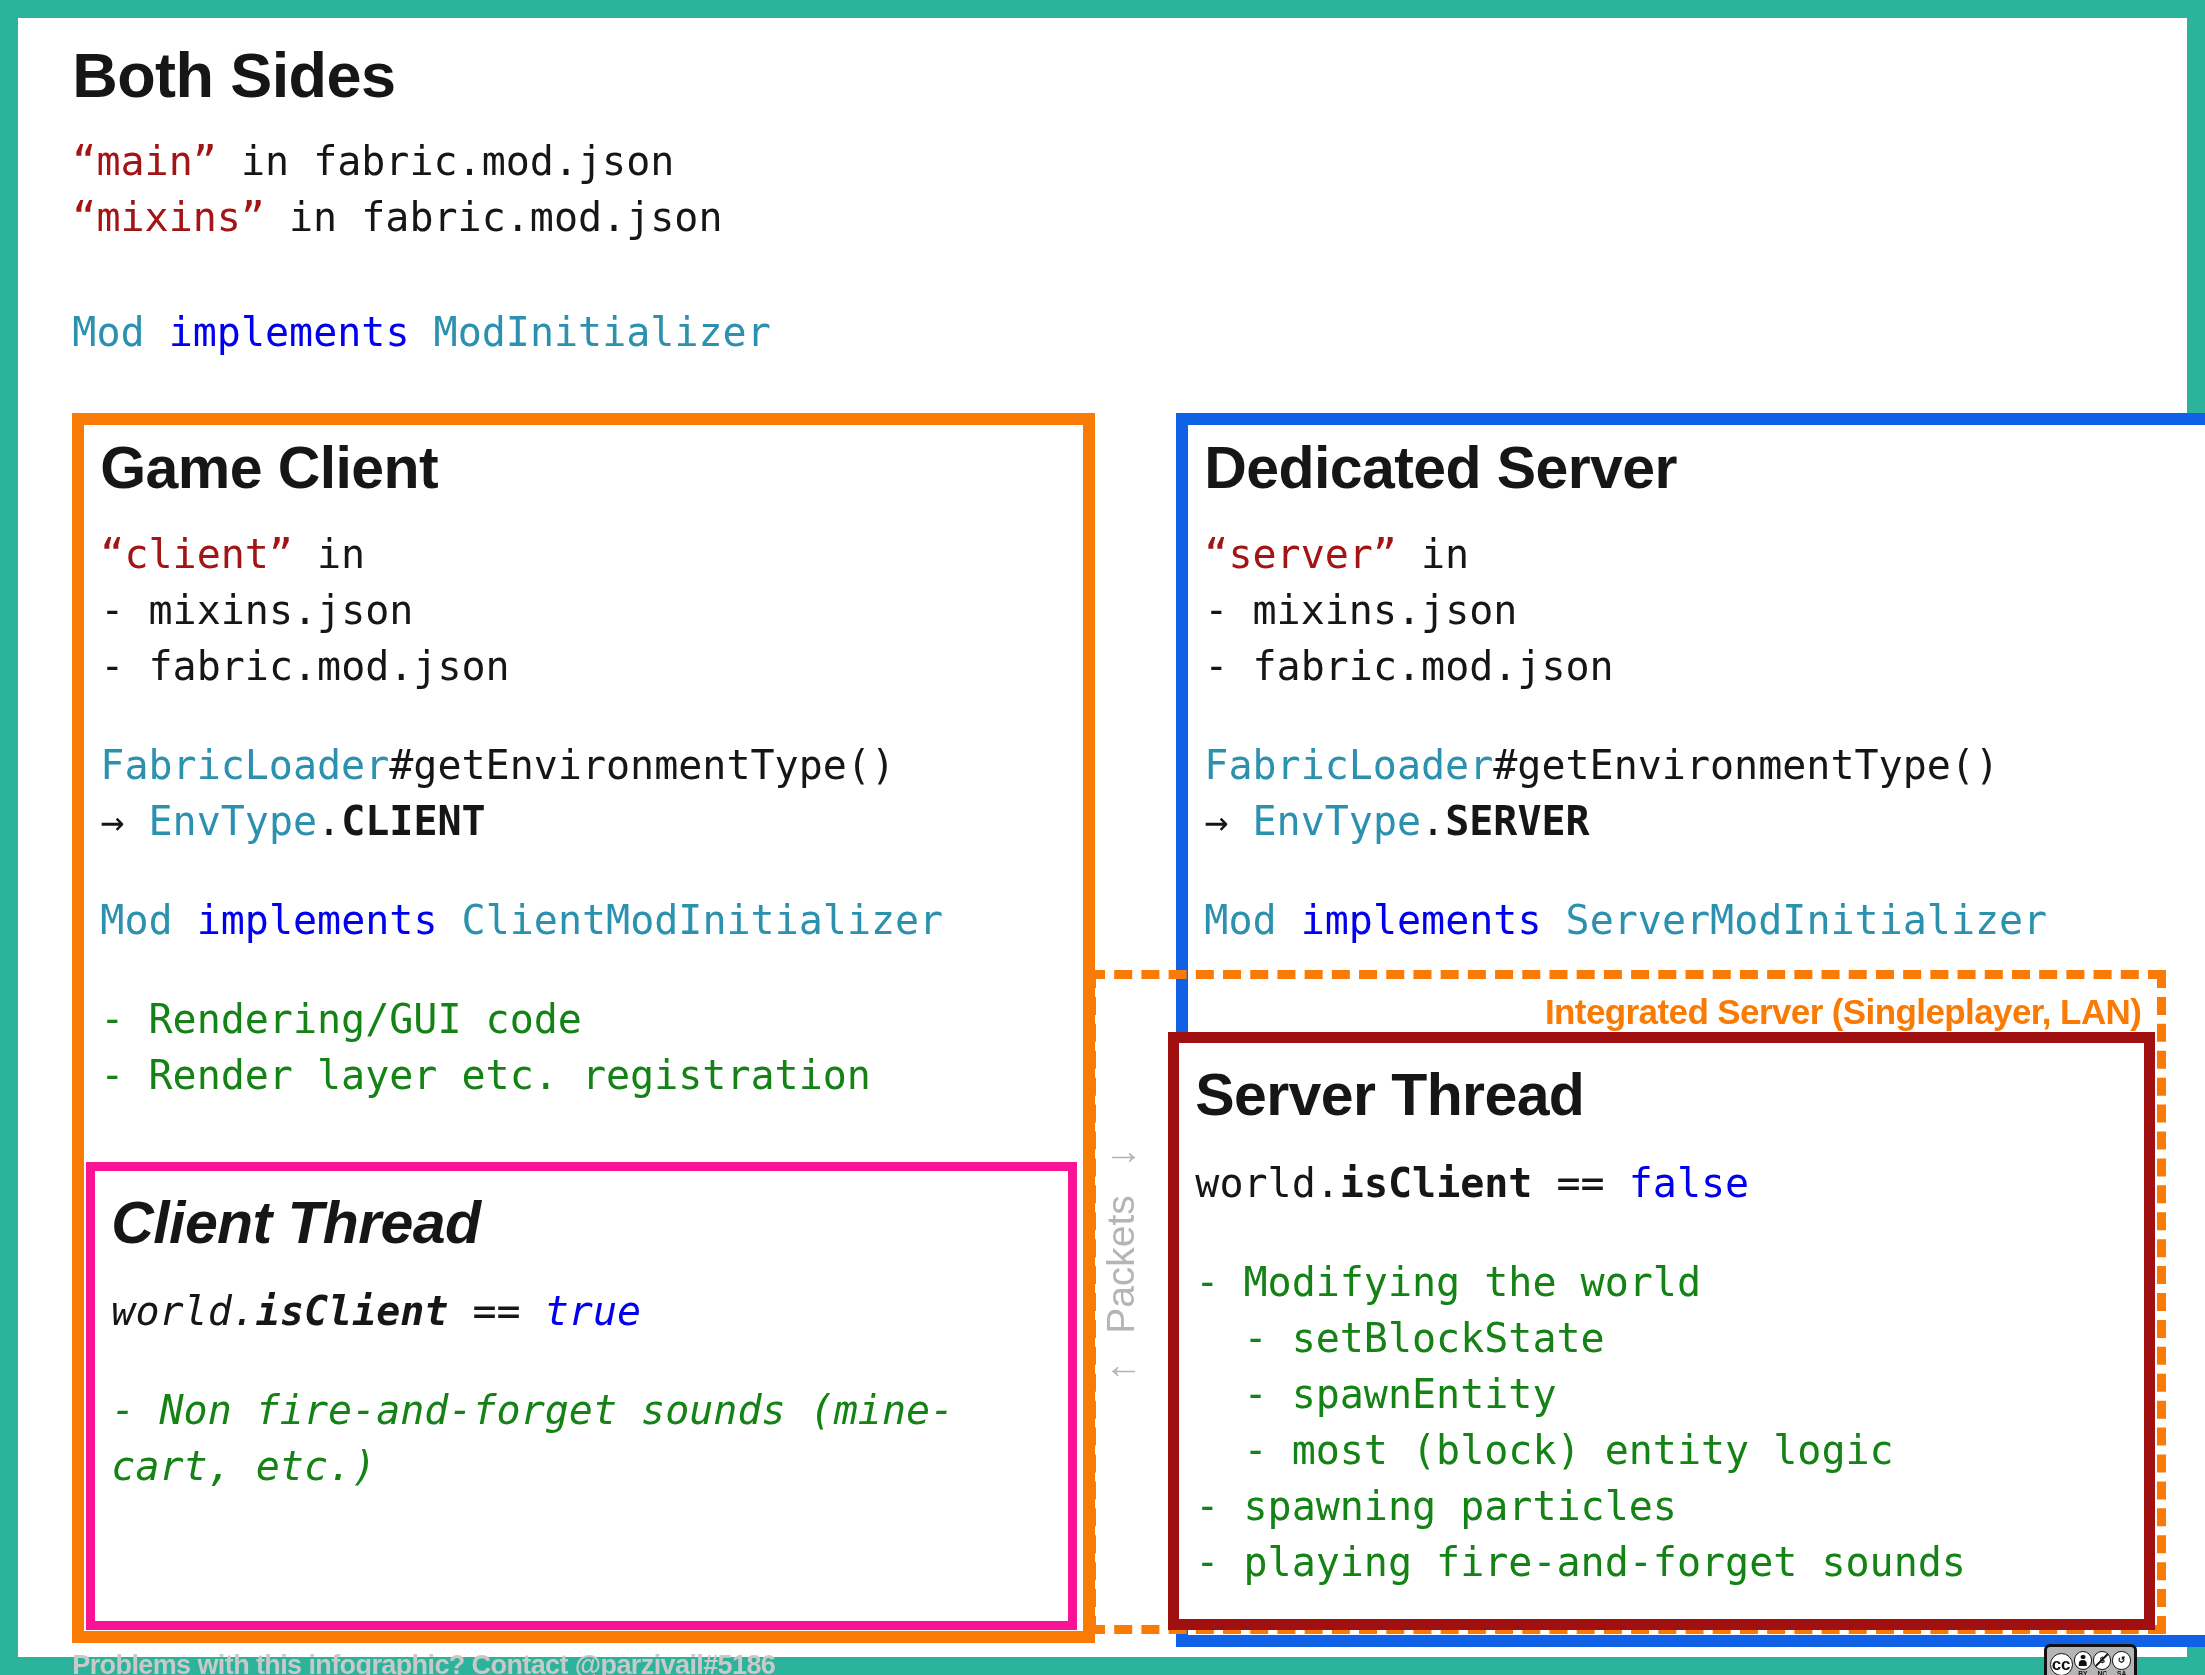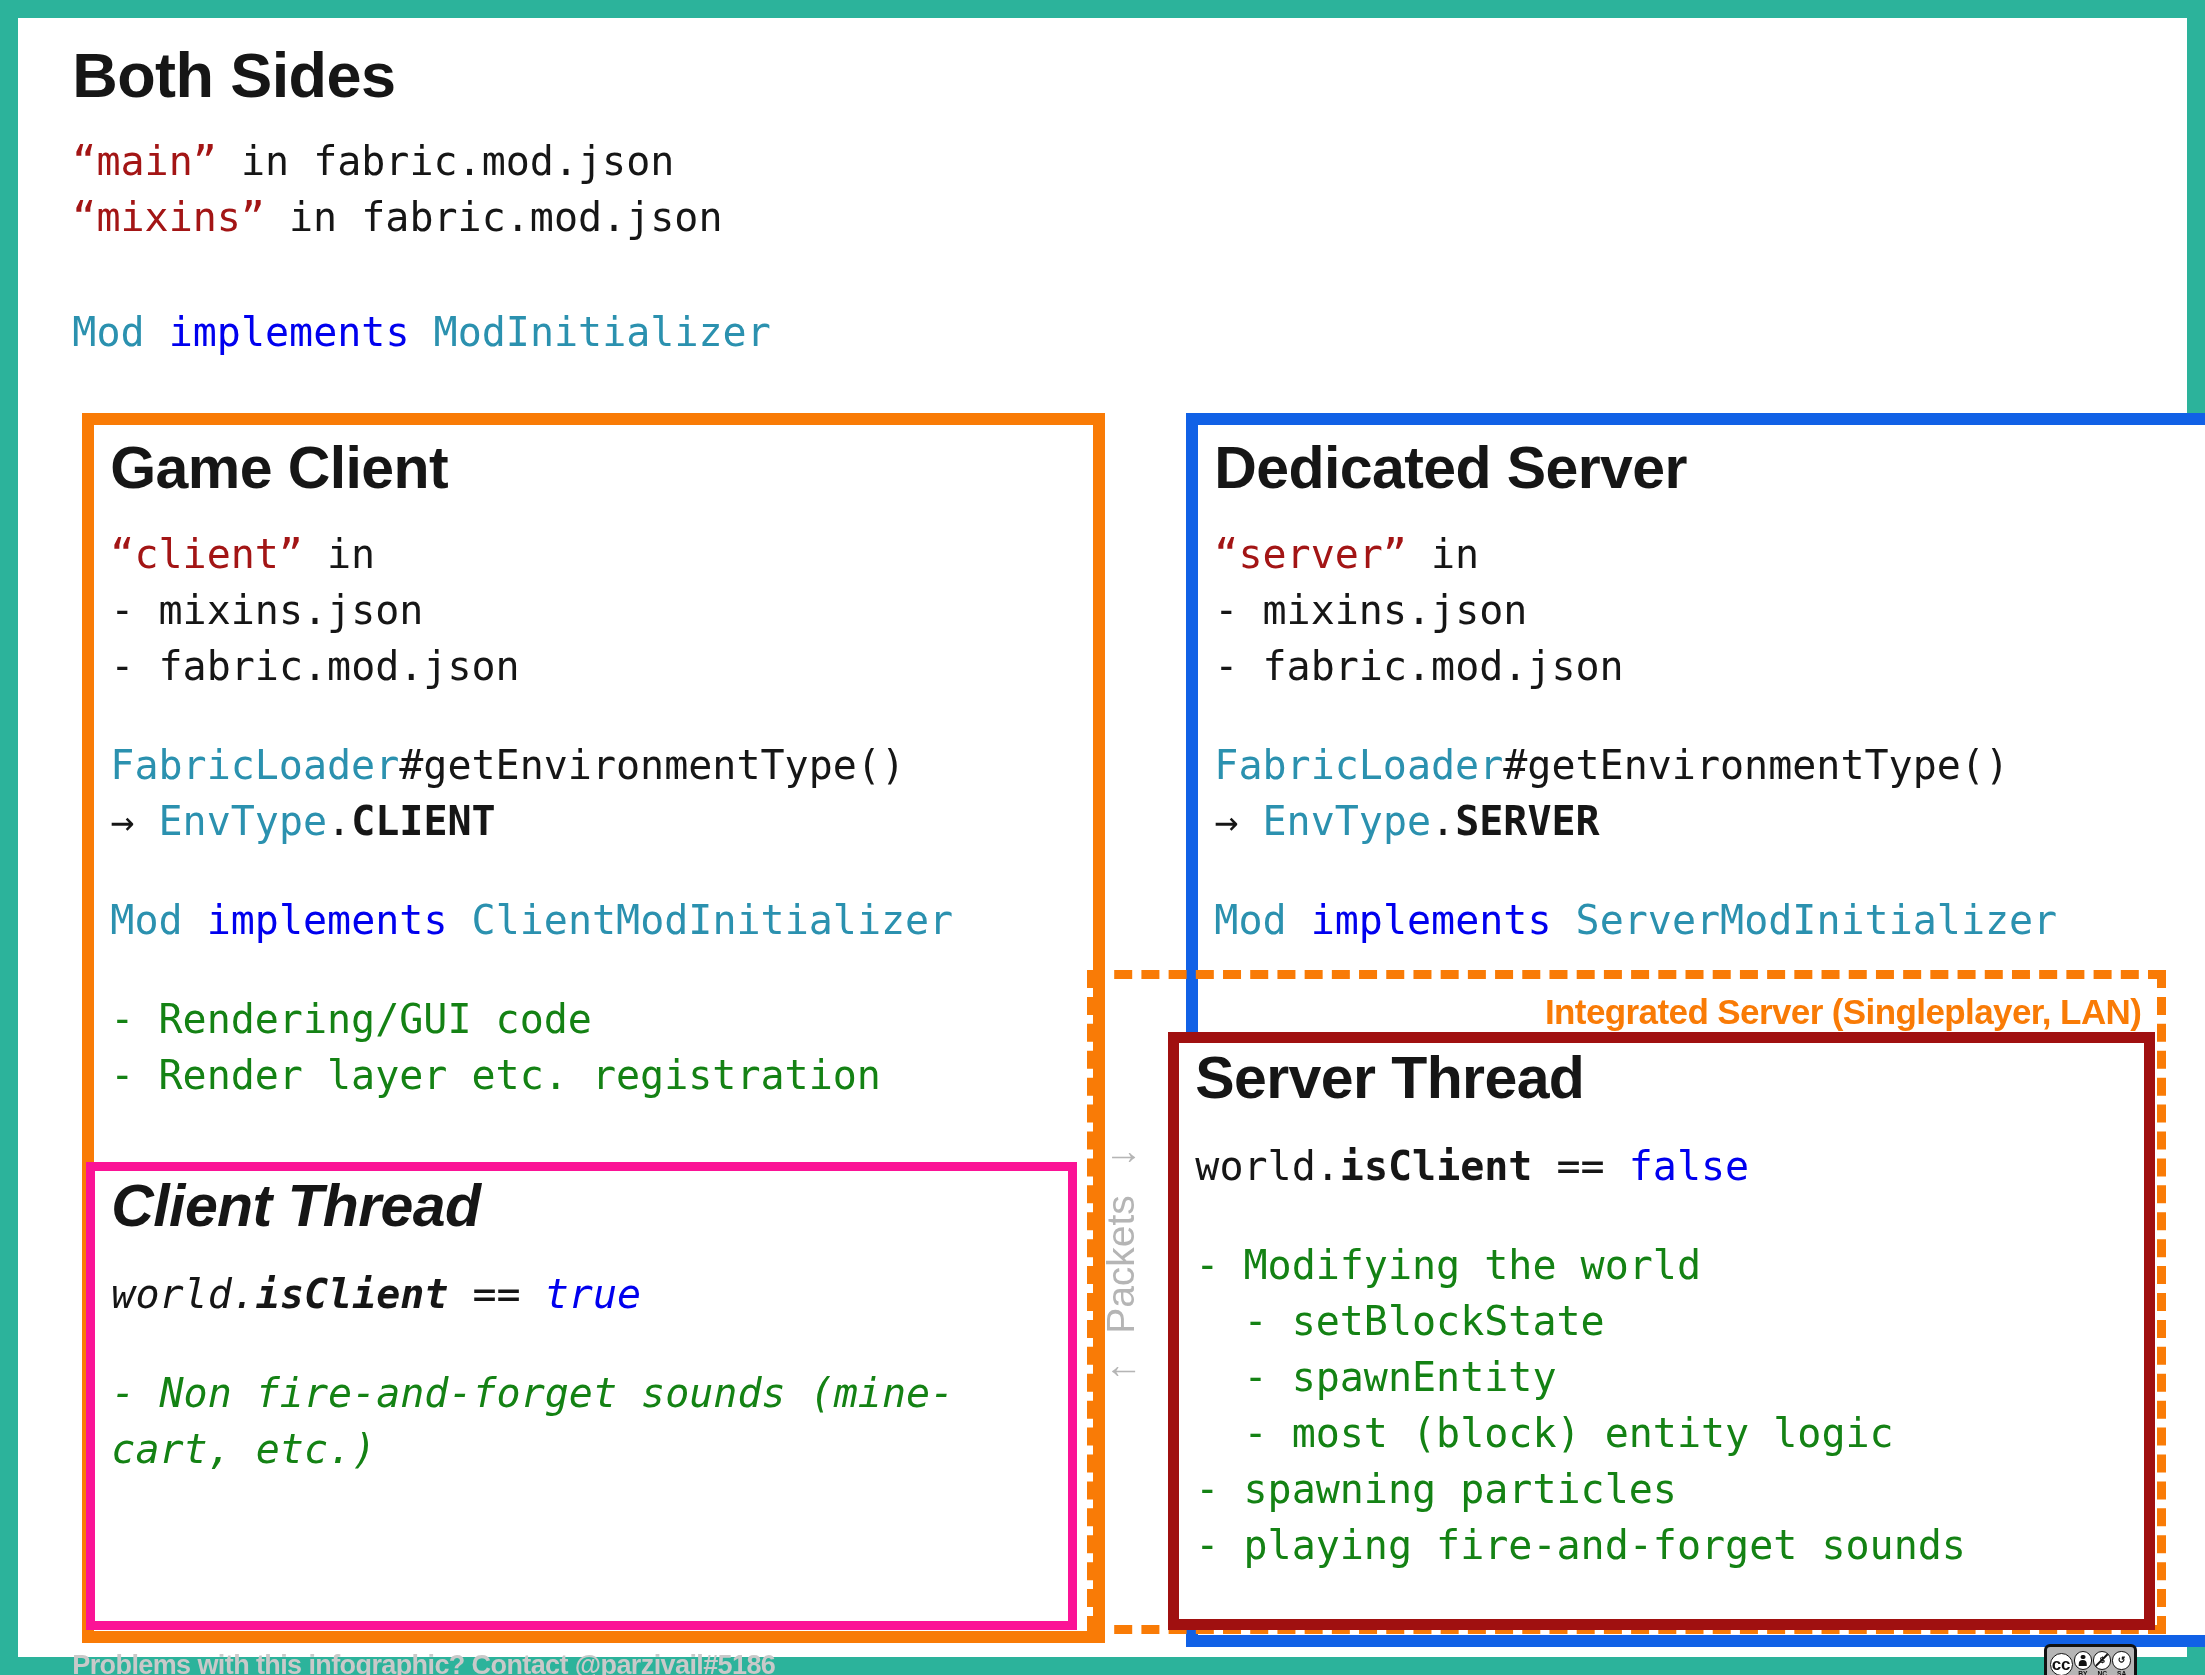--- a/index.html
+++ b/index.html
@@ -27,31 +27,31 @@
   .seg-gr{color:#148214;}
   .seg-b {color:#161616;font-weight:bold;}
   .seg-bi{color:#161616;font-weight:bold;}
 
   
   .header{position:absolute;left:54px;top:23px;}
   .header .code{margin-top:22px;}
   .header .cblock + .cblock{margin-top:59px;}
 
   
-  .bigbox{position:absolute;box-sizing:border-box;background:#fff;z-index:1;margin-left:10px;}
+  .bigbox{position:absolute;box-sizing:border-box;background:#fff;z-index:1;}
   .box-orange{left:54px;top:395px;width:1023px;height:1230px;border:12.2px solid #F97B06;}
   .box-blue  {left:1158px;top:395px;width:1210px;height:1234px;border:12.2px solid #1161E6;}
   .inner{position:relative;padding:9.8px 16px;}
   .inner .code{margin-top:24.4px;}
 
   
   .threadbox{position:absolute;box-sizing:border-box;background:#fff;z-index:4;}
   .box-pink   {left:68px;top:1144px;width:991px;height:468px;border:9.8px solid #FB1396;font-style:italic;}
   .box-darkred{left:1150px;top:1014px;width:987px;height:598px;border:11px solid #A01010;}
-  .threadbox .inner{padding:2px 16px;}
+  .threadbox .inner{padding:19px 16px;}
   .threadbox .inner .code{margin-top:27px;}
 
   
   .dashedbox{
     position:absolute;box-sizing:border-box;z-index:3;
     left:1069px;top:952px;width:1079px;height:664px;
     border:9.2px dashed #F97B06;background:transparent;pointer-events:none;
   }
   .integrated-label{
     position:absolute;right:16px;top:13px;

